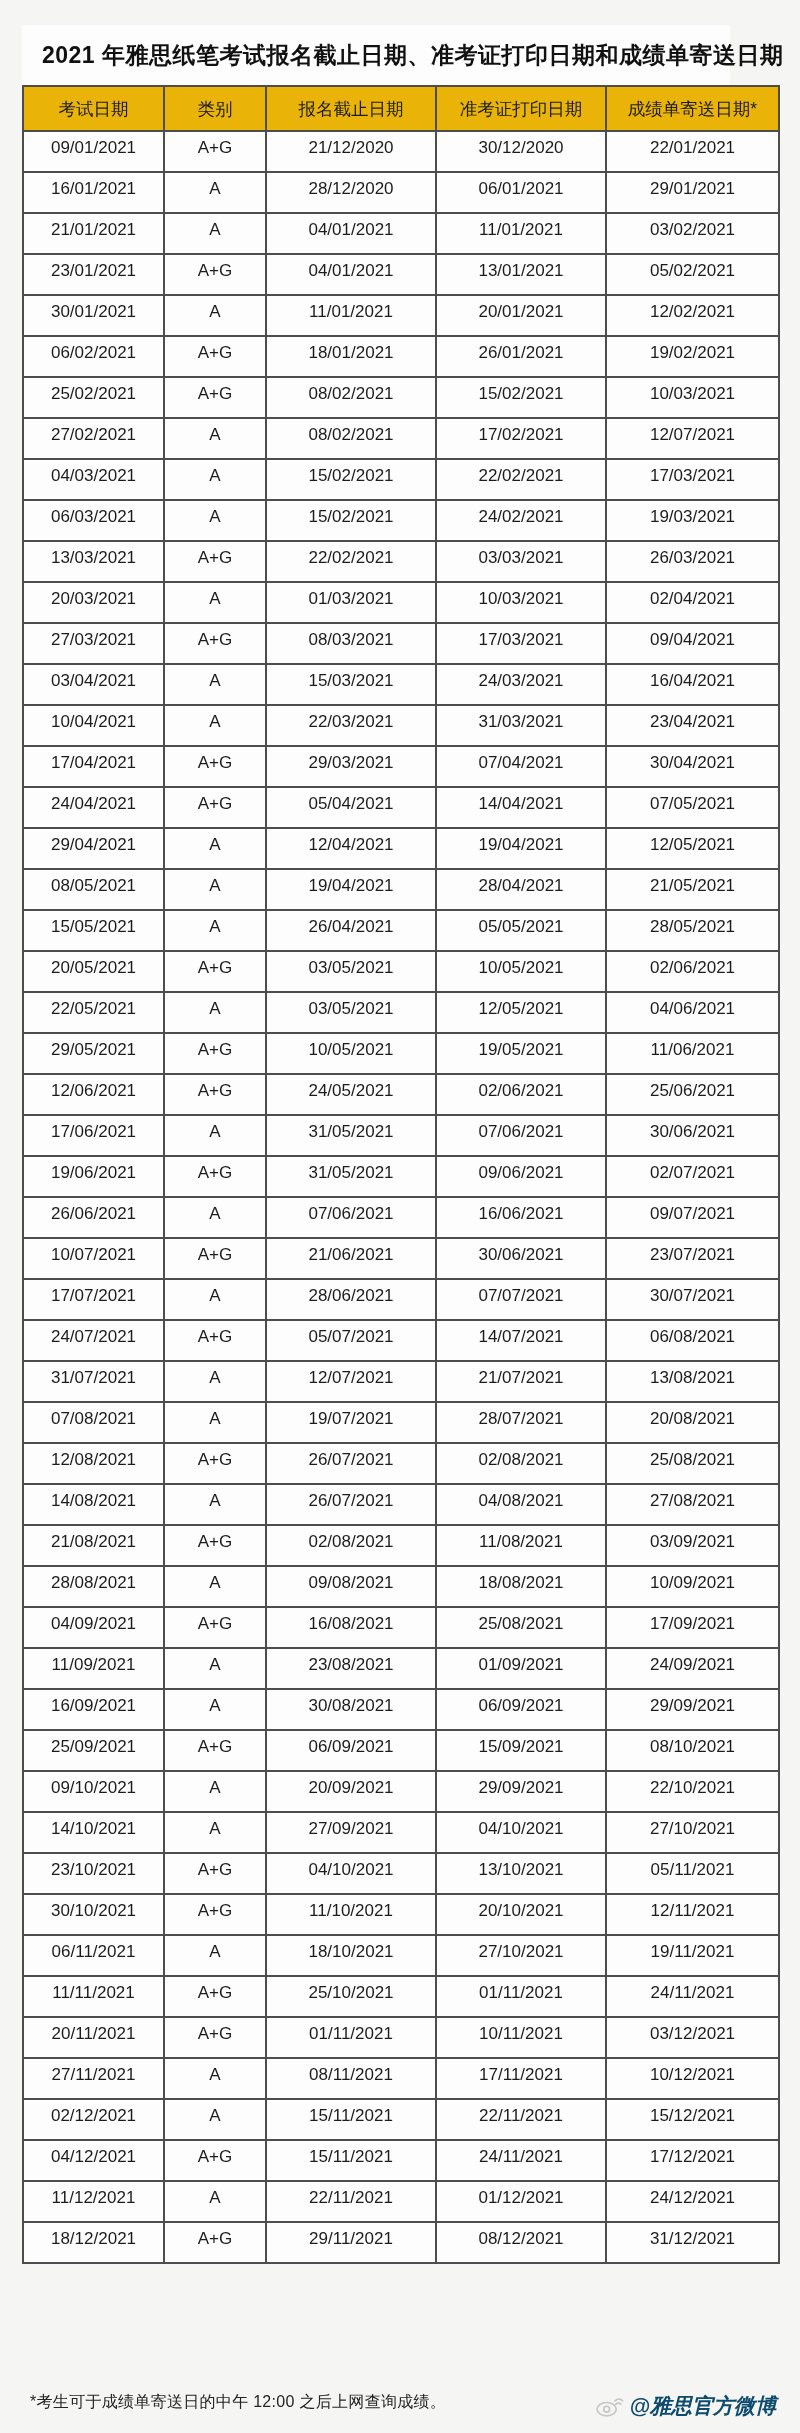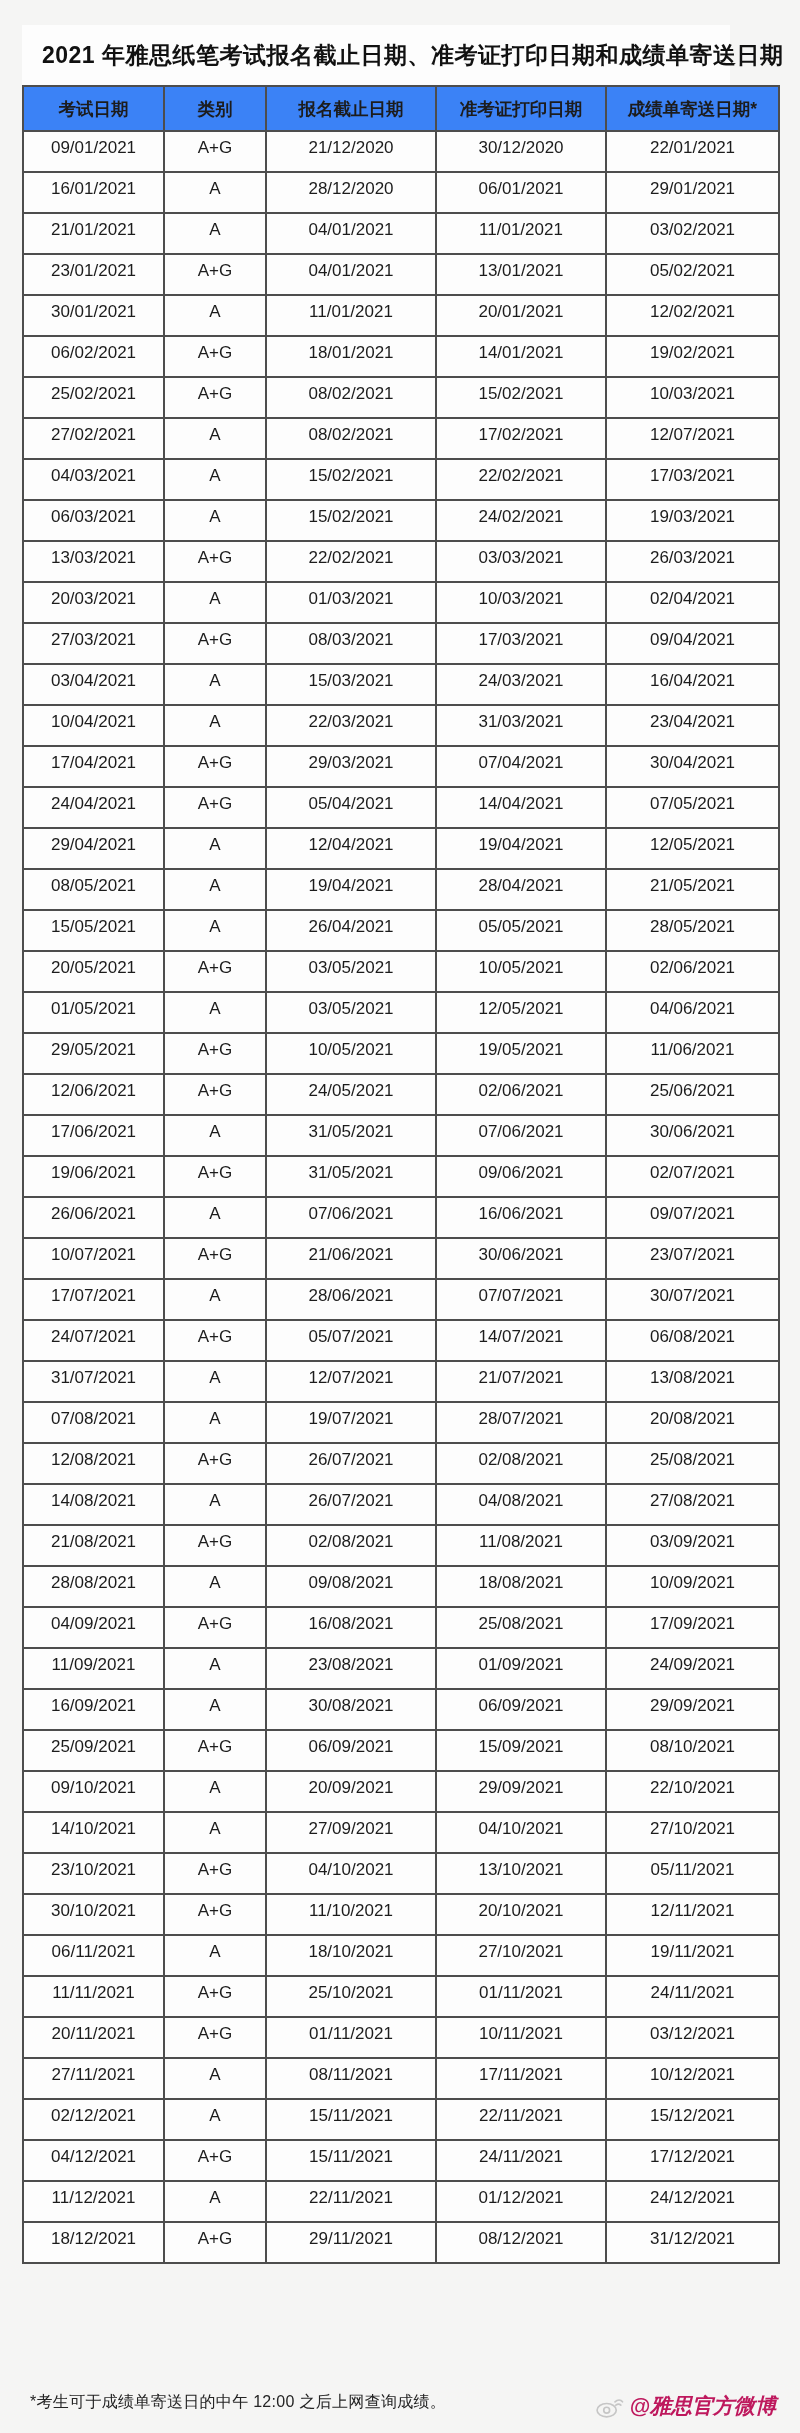--- a/index.html
+++ b/index.html
@@ -43,23 +43,23 @@
   table.schedule th, table.schedule td {
     border: 2px solid #4d4d4d;
     text-align: center;
     color: #1c1c1c;
     box-sizing: border-box;
     overflow: hidden;
   }
   table.schedule th {
     height: 45px;
     font-size: 17.5px;
-    font-weight: bold;
+    font-weight: normal;
     vertical-align: middle;
-    background: #3b82f6;
+    background: #eab308;
   }
   table.schedule td {
     height: 41px;
     font-size: 17px;
     vertical-align: top;
     padding-top: 6px;
     background: #fdfdfd;
   }
   .footer {
     position: absolute;
@@ -71,23 +71,23 @@
     align-items: flex-start;
   }
   .footnote {
     font-size: 16px;
     color: #242424;
     padding-left: 8px;
     letter-spacing: 0.3px;
   }
   .watermark {
     display: flex;
-    align-items: center;
+    align-items: flex-start;
     gap: 5px;
-    color: #be185d;
+    color: #0c4a6e;
     font-size: 21px;
     font-weight: bold;
     font-style: italic;
     padding-right: 2px;
     user-select: none;
   }
   .wm-icon { display: inline-block; line-height: 0; }
 </style>
 </head>
 <body>
@@ -144,21 +144,21 @@
           <td>30/01/2021</td>
           <td>A</td>
           <td>11/01/2021</td>
           <td>20/01/2021</td>
           <td>12/02/2021</td>
         </tr>
         <tr>
           <td>06/02/2021</td>
           <td>A+G</td>
           <td>18/01/2021</td>
-          <td>14/01/2021</td>
+          <td>26/01/2021</td>
           <td>19/02/2021</td>
         </tr>
         <tr>
           <td>25/02/2021</td>
           <td>A+G</td>
           <td>08/02/2021</td>
           <td>15/02/2021</td>
           <td>10/03/2021</td>
         </tr>
         <tr>
@@ -253,21 +253,21 @@
           <td>28/05/2021</td>
         </tr>
         <tr>
           <td>20/05/2021</td>
           <td>A+G</td>
           <td>03/05/2021</td>
           <td>10/05/2021</td>
           <td>02/06/2021</td>
         </tr>
         <tr>
-          <td>01/05/2021</td>
+          <td>22/05/2021</td>
           <td>A</td>
           <td>03/05/2021</td>
           <td>12/05/2021</td>
           <td>04/06/2021</td>
         </tr>
         <tr>
           <td>29/05/2021</td>
           <td>A+G</td>
           <td>10/05/2021</td>
           <td>19/05/2021</td>

